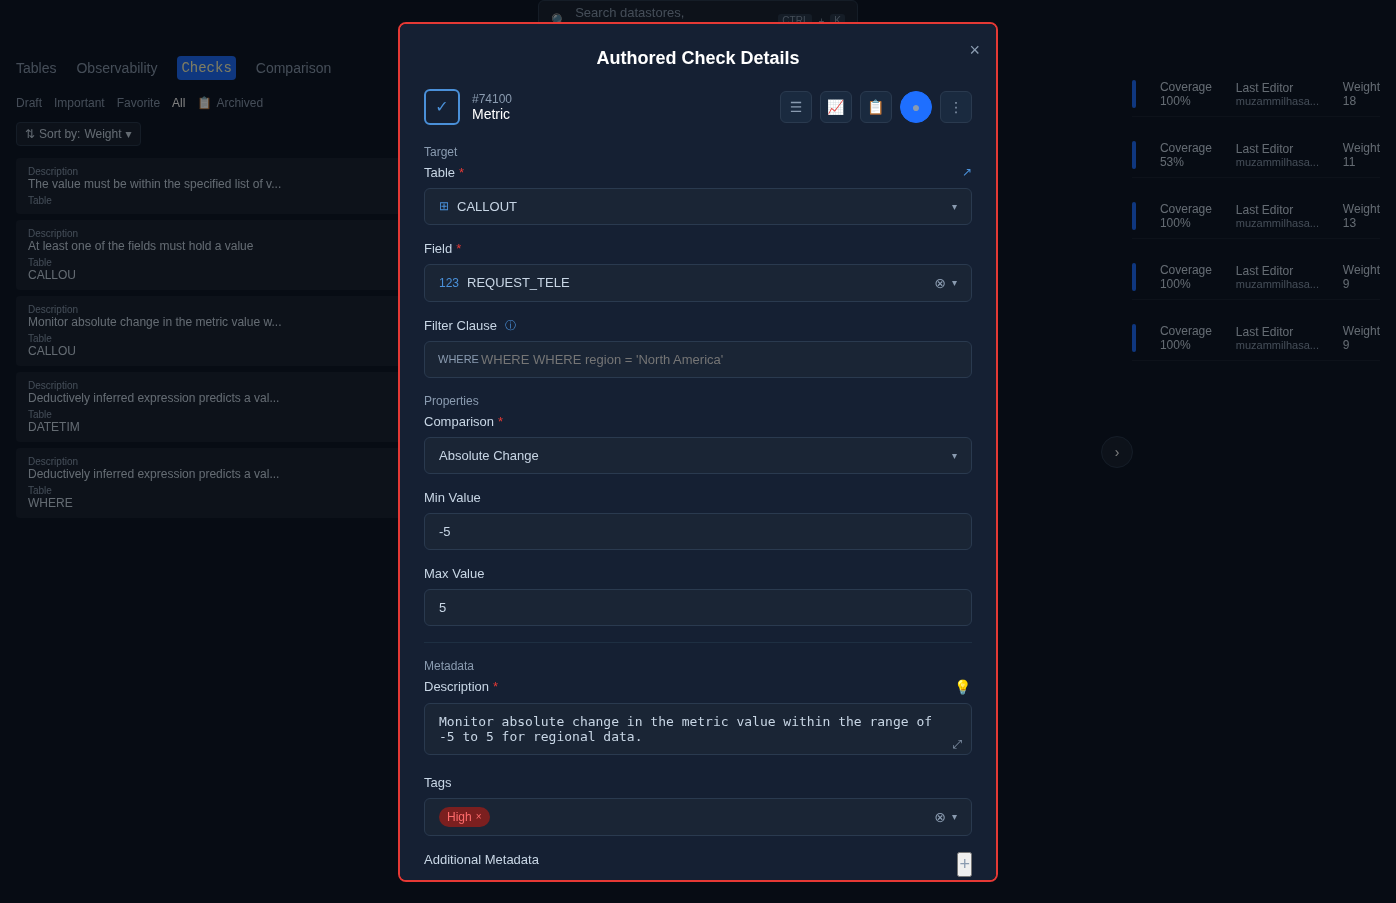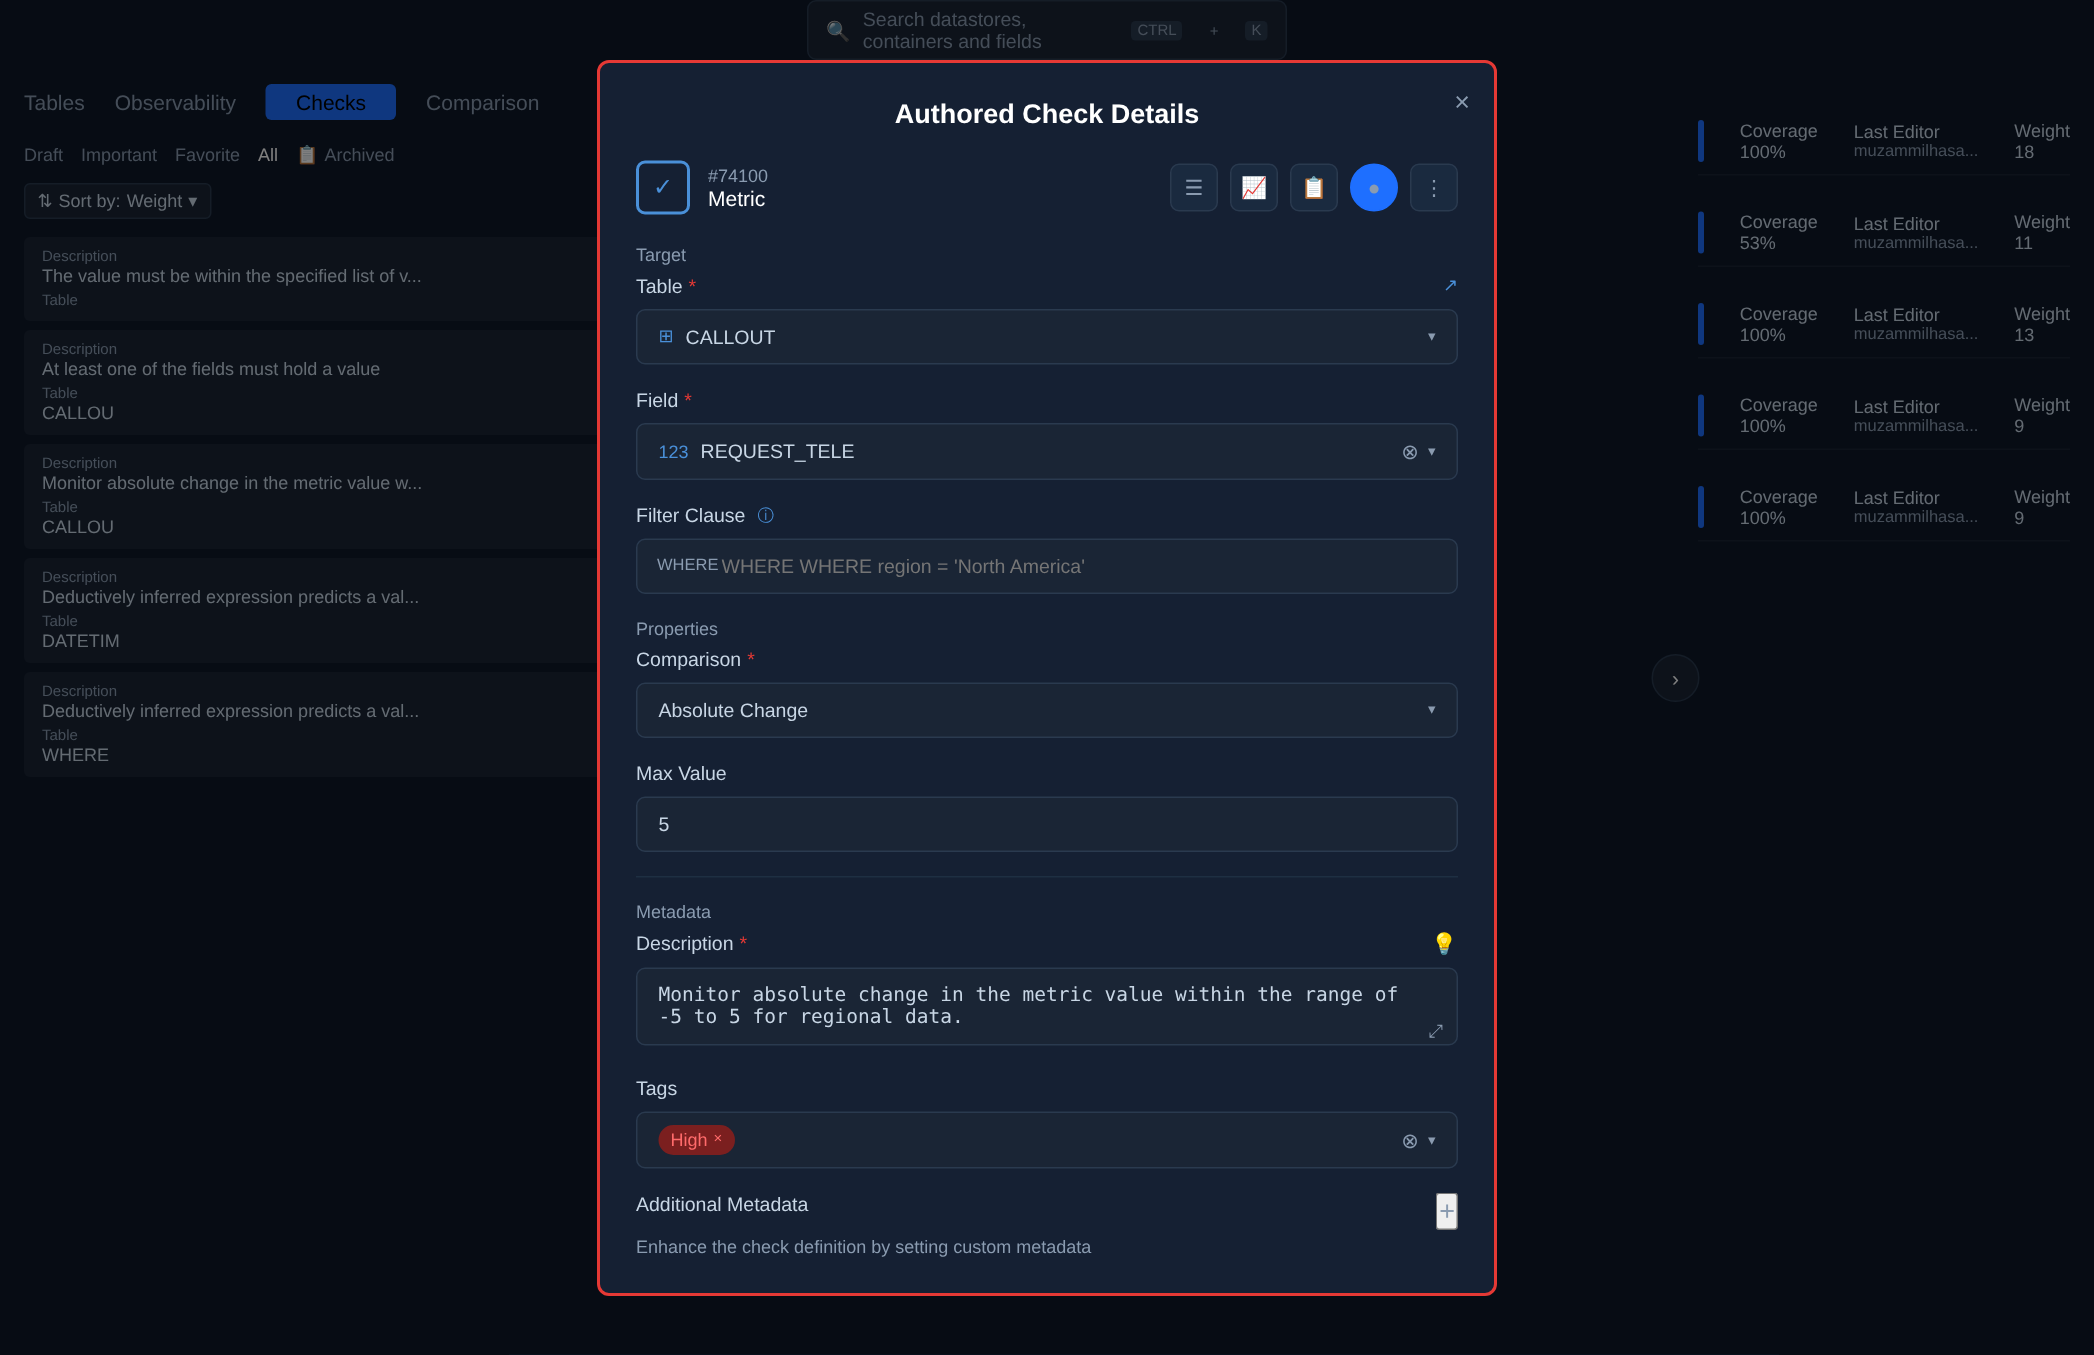--- a/index.html
+++ b/index.html
@@ -41,21 +41,21 @@
       border: 1px solid #2a3a4f;
       border-radius: 6px;
       padding: 4px 12px;
       width: 320px;
       color: #8a9bb0;
       font-size: 13px;
     }
     .kbd-shortcut {
       display: flex;
       align-items: flex-end;
-      gap: 18px;
+      gap: 6px;
       font-size: 10px;
       color: #8a9bb0;
       margin-left: 29px;
     }
     .kbd {
       background: #2a3a4f;
       border-radius: 3px;
       padding: 1px 4px;
       font-size: 10px;
     }
@@ -77,23 +77,24 @@
       align-items: center;
     }
     .nav-tab {
       font-size: 14px;
       color: #8a9bb0;
       cursor: pointer;
       padding: 4px 0;
     }
     .nav-tab.active {
       background: #1e6fff;
-      color: #000000;
-      padding: 4px 20px;
+      color: #fef9c3;
+      padding: 4px 4px;
       border-radius: 4px;
+      font-family: Liberation Mono, monospace;
     }
     .filter-row {
       display: flex;
       gap: 12px;
       align-items: center;
       margin-bottom: 12px;
     }
     .filter-chip {
       font-size: 12px;
       color: #8a9bb0;
@@ -655,20 +656,24 @@
       <div class="field-label">
         <span>Comparison</span>
         <span class="required">*</span>
       </div>
       <div class="select-field">
         <span>Absolute Change</span>
         <span class="chevron-down">▾</span>
       </div>
     </div>
 
+    <div class="field-group">
+      <div class="field-label">Min Value</div>
+      <input class="input-field" type="text" value="-5" style="">
+    </div>
 
     <div class="field-group">
       <div class="field-label">Max Value</div>
       <input class="input-field" type="text" value="5" style="">
     </div>
 
     <hr class="divider">
 
     <div class="section-label">Metadata</div>
 

